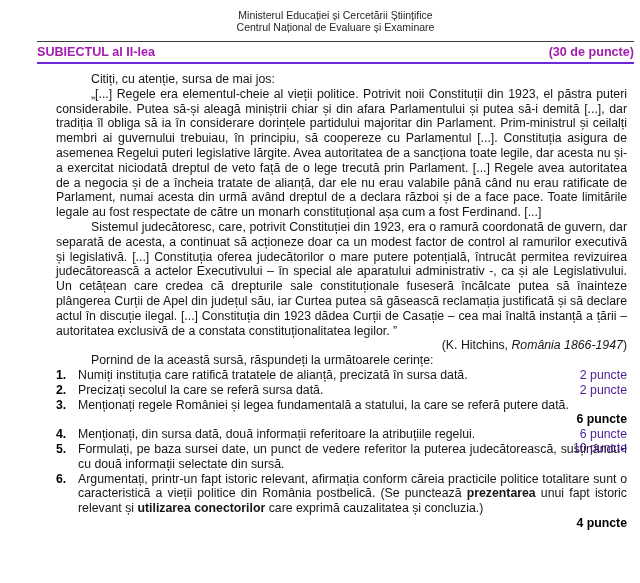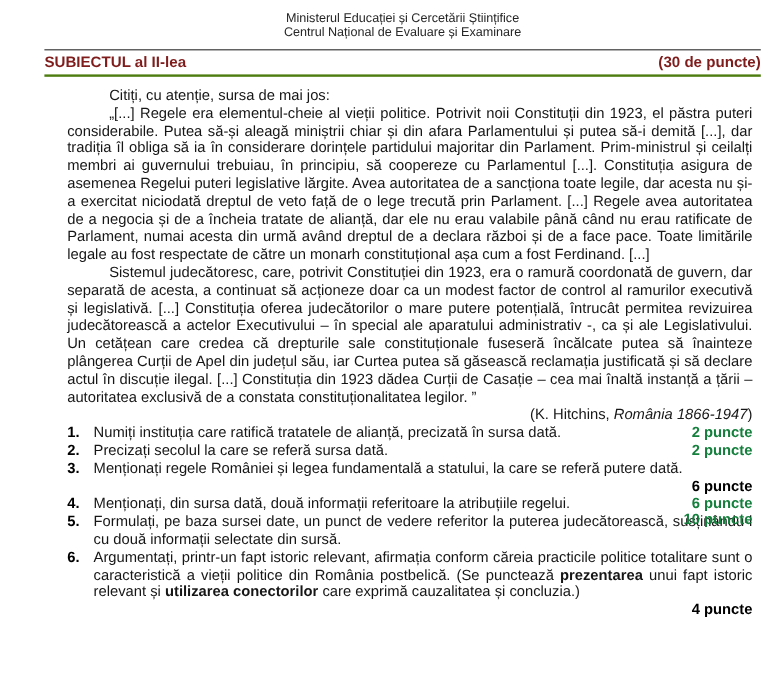--- a/index.html
+++ b/index.html
@@ -15,40 +15,40 @@
   
   .header{margin:10px 6px 0 37px;text-align:center;font-size:10.5px;line-height:11.5px;color:#262626;}
 
   
   .top-rule{margin:8px 6px 0 37px;border-top:1.5px solid #3c3c3c;}
 
   
   .subject-row{
     margin:3px 6px 0 37px;
     display:flex;justify-content:space-between;align-items:flex-end;
-    font-size:12.6px;font-weight:bold;color:#7f1d1d;
-    padding-bottom:3px;border-bottom:2px solid #4d7c0f;
+    font-size:12.6px;font-weight:bold;color:#a21caf;
+    padding-bottom:3px;border-bottom:2px solid #6d28d9;
   }
 
   
   .body{margin:8px 13px 0 56px;font-size:12.3px;line-height:14.8px;color:#161616;}
   .body p{margin:0;}
   .intro{text-indent:35px;}
   .src{text-align:justify;text-indent:35px;}
   .attribution{text-align:right;}
   .attribution i{}
   .prompt{text-indent:35px;}
 
   
   .questions{margin:0;padding:0;list-style:none;}
   .q{display:flex;margin:0;}
   .qn{flex:0 0 22px;font-weight:bold;color:#000;}
   .qb{flex:1 1 auto;min-width:0;}
   .qb-flex{display:flex;justify-content:space-between;}
-  .qp{font-weight:bold;white-space:nowrap;color:#15803d;}
+  .qp{font-weight:normal;white-space:nowrap;color:#4c1d95;}
   .qp-line{display:block;text-align:right;font-weight:bold;color:#000;}
   .q-just{text-align:justify;}
   .qb-rel{position:relative;}
   .qb-rel .qp{position:absolute;right:0;bottom:16px;}
   .b{font-weight:bold;}
 </style>
 </head>
 <body>
 
 <div class="page">
@@ -68,20 +68,21 @@
   <div class="body">
 
     <p class="intro">Citiți, cu atenție, sursa de mai jos:</p>
 
     <p class="src">„[...] Regele era elementul-cheie al vieții politice. Potrivit noii Constituții din 1923, el păstra puteri considerabile. Putea să-și aleagă miniștrii chiar și din afara Parlamentului și putea să-i demită [...], dar tradiția îl obliga să ia în considerare dorințele partidului majoritar din Parlament. Prim-ministrul și ceilalți membri ai guvernului trebuiau, în principiu, să coopereze cu Parlamentul [...]. Constituția asigura de asemenea Regelui puteri legislative lărgite. Avea autoritatea de a sancționa toate legile, dar acesta nu și-a exercitat niciodată dreptul de veto față de o lege trecută prin Parlament. [...] Regele avea autoritatea de a negocia și de a încheia tratate de alianță, dar ele nu erau valabile până când nu erau ratificate de Parlament, numai acesta din urmă având dreptul de a declara război și de a face pace. Toate limitările legale au fost respectate de către un monarh constituțional așa cum a fost Ferdinand. [...]</p>
 
     <p class="src">Sistemul judecătoresc, care, potrivit Constituției din 1923, era o ramură coordonată de guvern, dar separată de acesta, a continuat să acționeze doar ca un modest factor de control al ramurilor executivă și legislativă. [...] Constituția oferea judecătorilor o mare putere potențială, întrucât permitea revizuirea judecătorească a actelor Executivului – în special ale aparatului administrativ -, ca și ale Legislativului. Un cetățean care credea că drepturile sale constituționale fuseseră încălcate putea să înainteze plângerea Curții de Apel din județul său, iar Curtea putea să găsească reclamația justificată și să declare actul în discuție ilegal. [...] Constituția din 1923 dădea Curții de Casație – cea mai înaltă instanță a țării – autoritatea exclusivă de a constata constituționalitatea legilor. ”</p>
 
     <p class="attribution"><span>(K. Hitchins, </span><i>România 1866-1947</i><span>)</span></p>
 
+    <p class="prompt">Pornind de la această sursă, răspundeți la următoarele cerințe:</p>
 
     <div class="questions">
 
       <div class="q">
         <span class="qn">1.</span>
         <span class="qb qb-flex">
           <span class="qt">Numiți instituția care ratifică tratatele de alianță, precizată în sursa dată.</span>
           <span class="qp">2 puncte</span>
         </span>
       </div>

